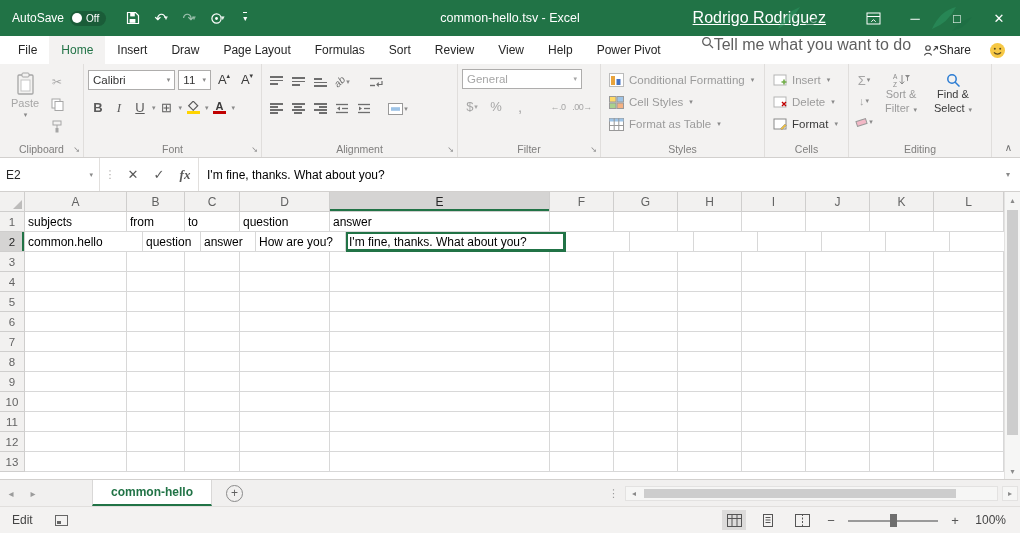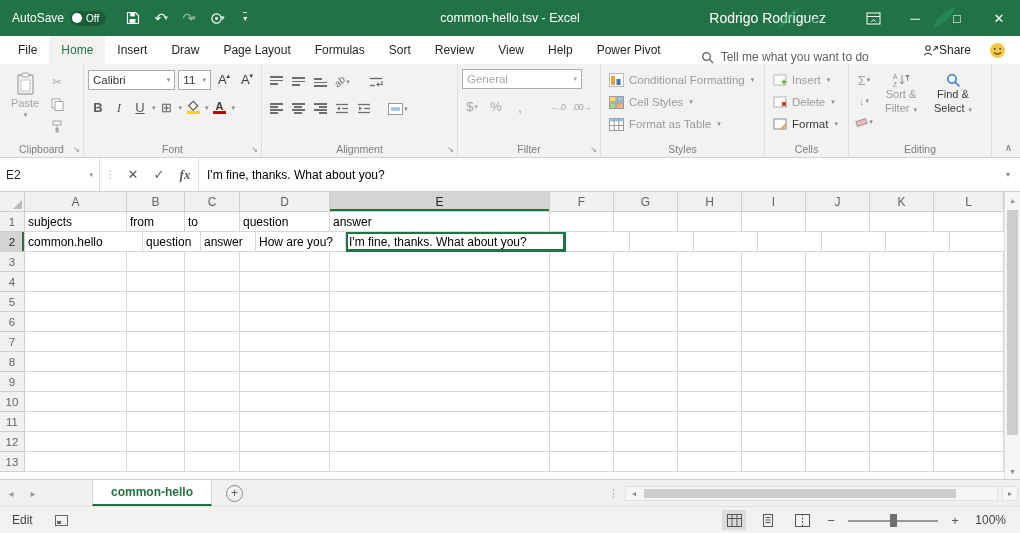--- a/index.html
+++ b/index.html
@@ -13,30 +13,30 @@
   .pill { display:inline-flex; align-items:center; gap:4px; background:#1a5c38; border-radius:8px; height:15px; padding:0 7px 0 2px; }
   .knob { width:10px; height:10px; border-radius:50%; background:#fff; }
   .pill-text { font-size:10px; color:#fff; }
   .qat { display:flex; align-items:center; margin-left:14px; gap:2px; }
   .qbtn { width:26px; height:26px; display:flex; align-items:center; justify-content:center; color:#fff; font-size:14px; }
   .qdd { font-size:7px; margin-left:-2px; opacity:.9; }
   .dim { opacity:.55; }
   .qat-custom { border-top:1.5px solid #fff; font-size:8px; line-height:10px; padding-top:1px; }
   .title-text { position:absolute; left:0; right:0; text-align:center; font-size:12.5px; color:#fff; pointer-events:none; }
   .tb-right { margin-left:auto; display:flex; align-items:center; height:36px; }
-  .user { font-size:14px; margin-right:26px; }
+  .user { font-size:16px; margin-right:26px;text-decoration:underline; }
   .win-btn { width:42px; height:36px; display:flex; align-items:center; justify-content:center; font-size:13px; color:#fff; }
   .leaves { position:absolute; top:3px; opacity:.45; pointer-events:none; }
 
   
   .tabrow { position:absolute; top:36px; left:0; right:0; height:28px; background:#fff; display:flex; align-items:stretch; }
   .tabs { display:flex; align-items:stretch; padding-left:6px; }
   .tab { display:flex; align-items:center; padding:0 12px; font-size:12px; color:#262626; cursor:default; }
   .tab.active { background:#f3f2f1; color:#217346; }
-  .tellme { display:flex; align-items:flex-end; gap:7px; margin-left:28px; color:#5f5f5f; font-size:12px; }
+  .tellme { display:flex; align-items:flex-start; margin-left:28px; color:#5f5f5f; font-size:16px; }
   .tabrow-right { margin-left:auto; display:flex; align-items:center; gap:18px; padding-right:14px; }
   .share { display:flex; align-items:center; font-size:12px; color:#262626; }
 
   
   .ribbon { position:absolute; top:64px; left:0; right:0; height:94px; background:#f3f2f1; border-bottom:1px solid #d2d0ce; display:flex; }
   .group { position:relative; border-right:1px solid #e0dedc; height:100%; padding:5px 4px 16px; }
   .group-label { position:absolute; bottom:2px; left:0; right:0; text-align:center; font-size:10.5px; color:#7f7e7d; }
   .launcher { position:absolute; right:3px; bottom:3px; font-size:8px; color:#8a8a8a; }
   .collapse { position:absolute; right:8px; bottom:4px; font-size:10px; color:#6f6f6f; }
   .rrow { display:flex; align-items:center; gap:2px; }

